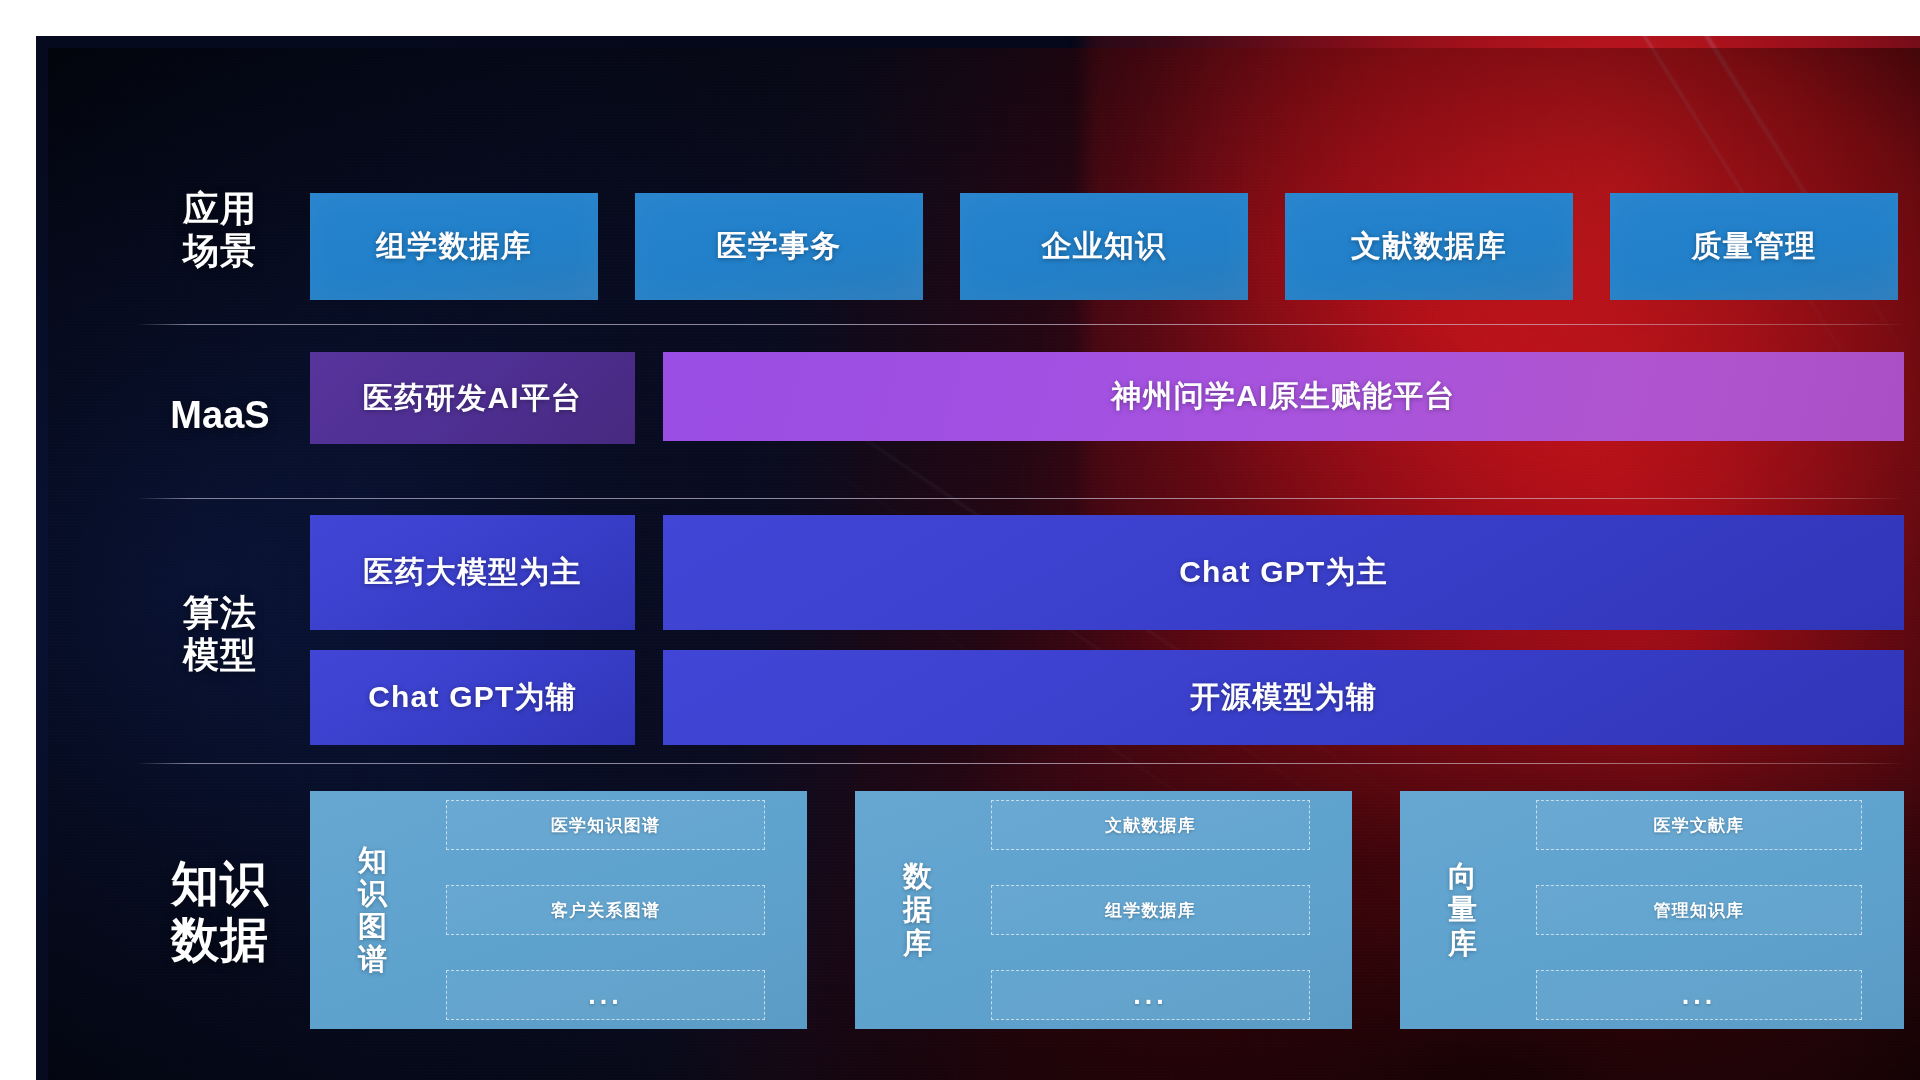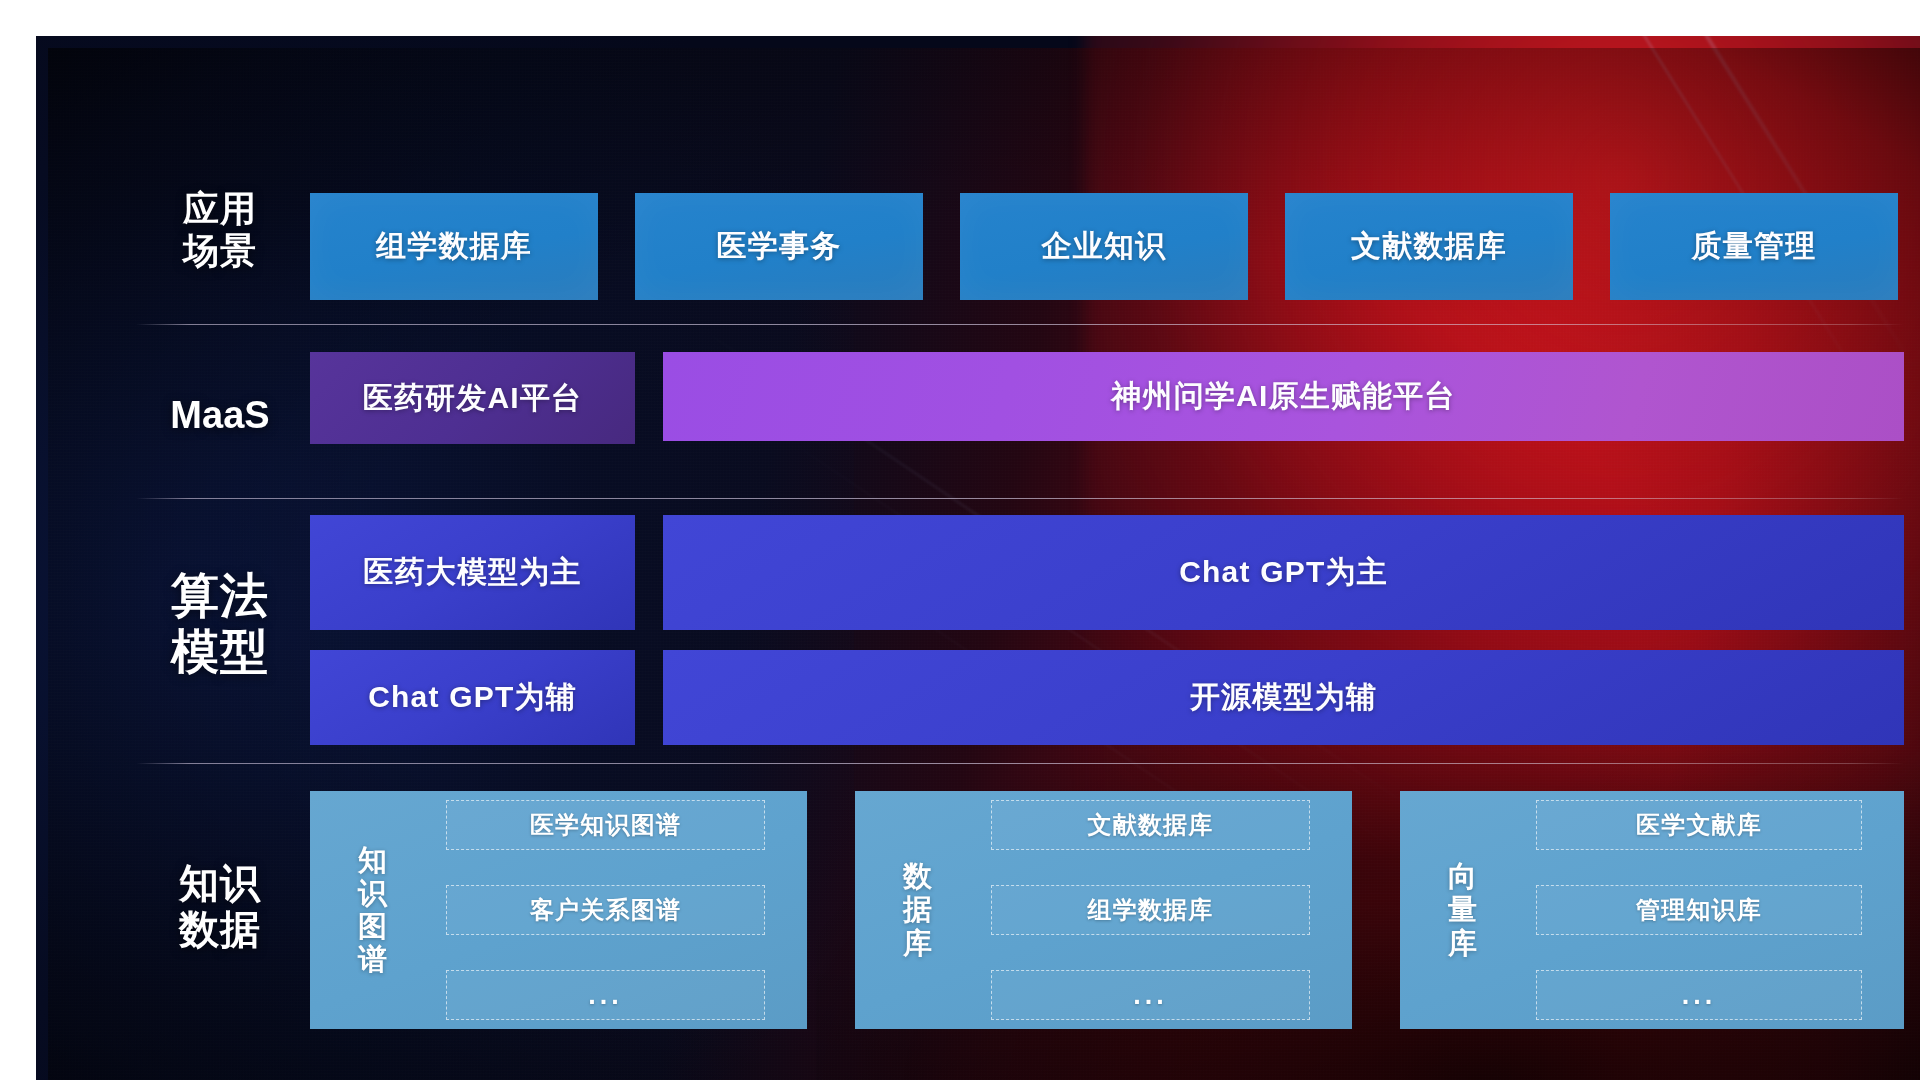--- a/index.html
+++ b/index.html
@@ -193,21 +193,21 @@
     margin-left: 12px;
   }
   .kd-item {
     height: 50px;
     border: 1px dashed rgba(255,255,255,0.62);
     display: flex;
     align-items: center;
     justify-content: center;
     color: #ffffff;
     font-weight: 700;
-    font-size: 24px;
+    font-size: 17px;
     letter-spacing: 1.2px;
     text-shadow: 0 1px 3px rgba(0,0,0,0.26);
     background: rgba(255,255,255,0.045);
   }
   .kd-item.ellipsis { font-size: 27px; letter-spacing: 4px; }
 
   .wm {
     position: absolute;
     color: rgba(255,255,255,0.11);
     font-size: 31px;
@@ -249,31 +249,31 @@
 
     <div class="divider" style="top:264px;"></div>
 
     <div class="row-label" style="top:333px; font-size:38px; letter-spacing:0;">MaaS</div>
 
     <div class="cell maas-left">医药研发AI平台</div>
     <div class="cell maas-right">神州问学AI原生赋能平台</div>
 
     <div class="divider" style="top:438px;"></div>
 
-    <div class="row-label" style="top:508px; font-size:48px;">算法
+    <div class="row-label" style="top:532px; font-size:36px;">算法
 模型</div>
 
     <div class="cell alg alg-a alg-left">医药大模型为主</div>
     <div class="cell alg alg-a alg-right">Chat GPT为主</div>
     <div class="cell alg alg-b alg-left">Chat GPT为辅</div>
     <div class="cell alg alg-b alg-right">开源模型为辅</div>
 
     <div class="divider" style="top:703px;"></div>
 
-    <div class="row-label" style="top:800px; font-size:40px;">知识
+    <div class="row-label" style="top:800px; font-size:48px;font-family:Liberation Mono, monospace;">知识
 数据</div>
 
     <div class="wm" style="left:1630px; top:880px;">向量库</div>
 
     <div class="kd-panel" style="left:250px; width:497px;">
       <div class="kd-title">知
 识
 图
 谱</div>
       <div class="kd-items">

